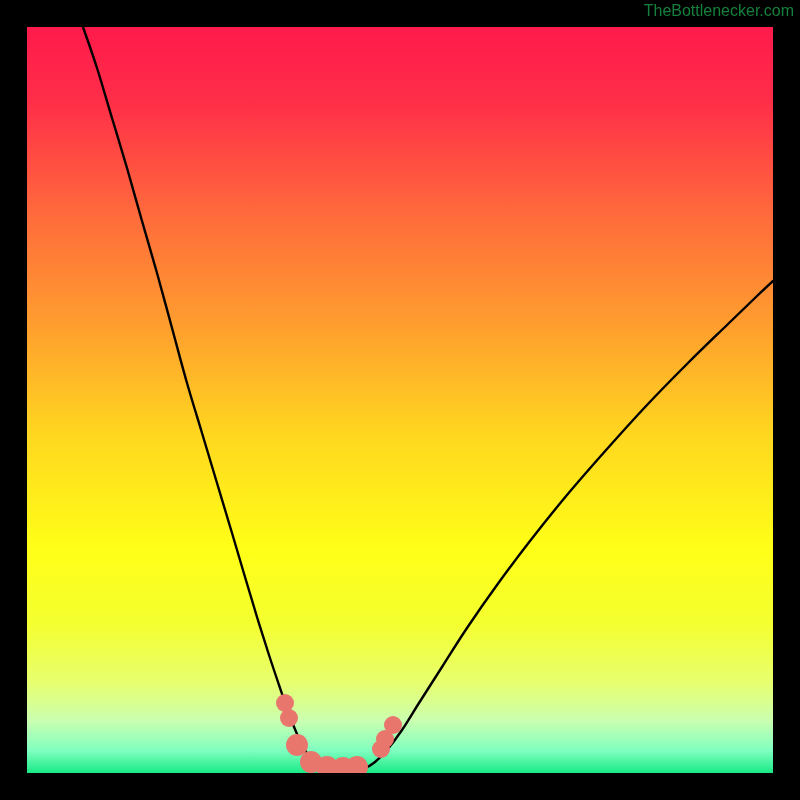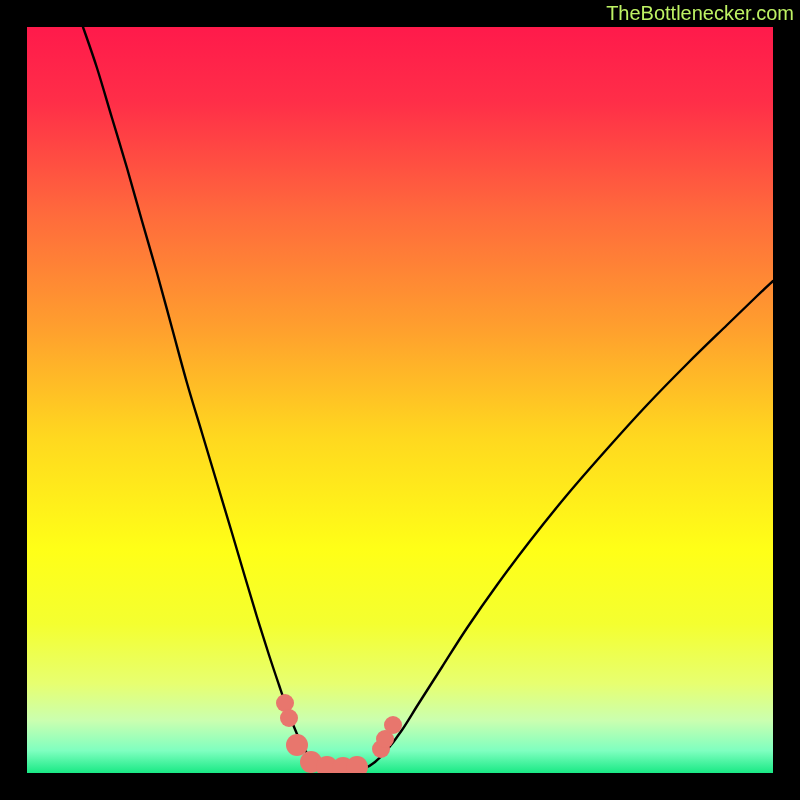--- a/index.html
+++ b/index.html
@@ -24,22 +24,22 @@
     left: 27px;
     top: 27px;
     width: 746px;
     height: 746px;
     overflow: hidden;
   }
   .watermark {
     position: absolute;
     top: 2px;
     right: 6px;
-    color: #bef264;
-    font-size: 20px;
+    color: #15803d;
+    font-size: 16px;
     font-weight: 500;
     letter-spacing: 0px;
     z-index: 10;
     font-family: Arial, Helvetica, sans-serif;
   }
   svg {
     display: block;
   }
 </style>
 </head>

